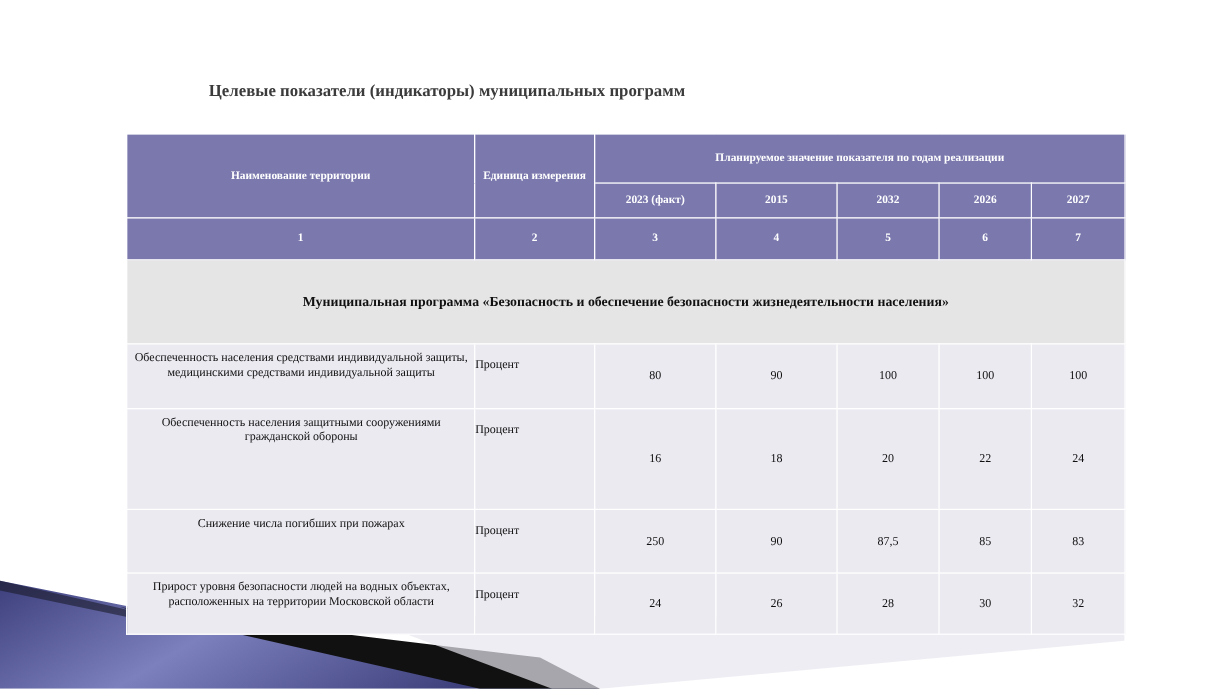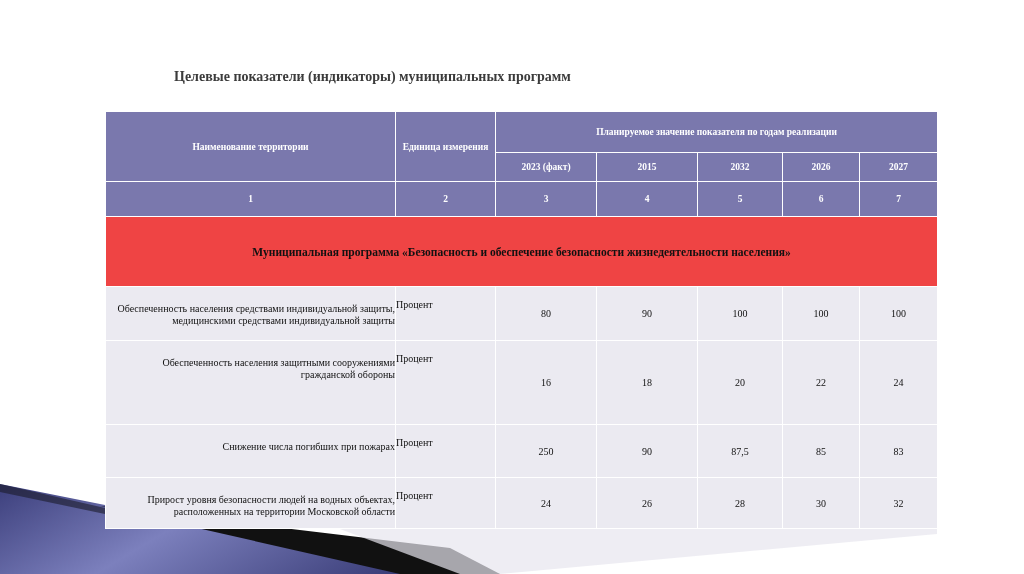--- a/index.html
+++ b/index.html
@@ -28,26 +28,26 @@
       font-size: 10px; color: #111;
       padding: 0;
     }
     .hdr td {
       background: #7a78ad; color: #ffffff !important;
       font-weight: bold; text-align: center; vertical-align: middle;
       font-size: 9.5px !important;
       font-family: Liberation Serif, serif;
     }
     .prog td {
-      background: #ef4444; text-align: center; vertical-align: middle;
+      background: #e5e5e5; text-align: center; vertical-align: middle;
       font-weight: bold; font-size: 11.5px !important; color: #111;
       font-family: "Liberation Sans Narrow", "Liberation Serif", serif;
     }
     .data td { background: #ebeaf1; }
-    .data td.name { vertical-align: top; text-align: right; padding: 16px 0 0 1px; line-height: 12px; }
+    .data td.name { vertical-align: top; text-align: center; padding: 6px 0 0 1px; line-height: 12px; }
     .data td.unit { vertical-align: top; text-align: left; padding-top: 12px; }
     .data td.val { vertical-align: middle; text-align: center; }
   </style>
 </head>
 <body>
 
 <svg class="deco" viewBox="0 0 1024 574" width="1024" height="574">
   <defs>
     <linearGradient id="bg1" x1="0" y1="0" x2="1" y2="0.3">
       <stop offset="0" stop-color="#3c3f7c"></stop>

